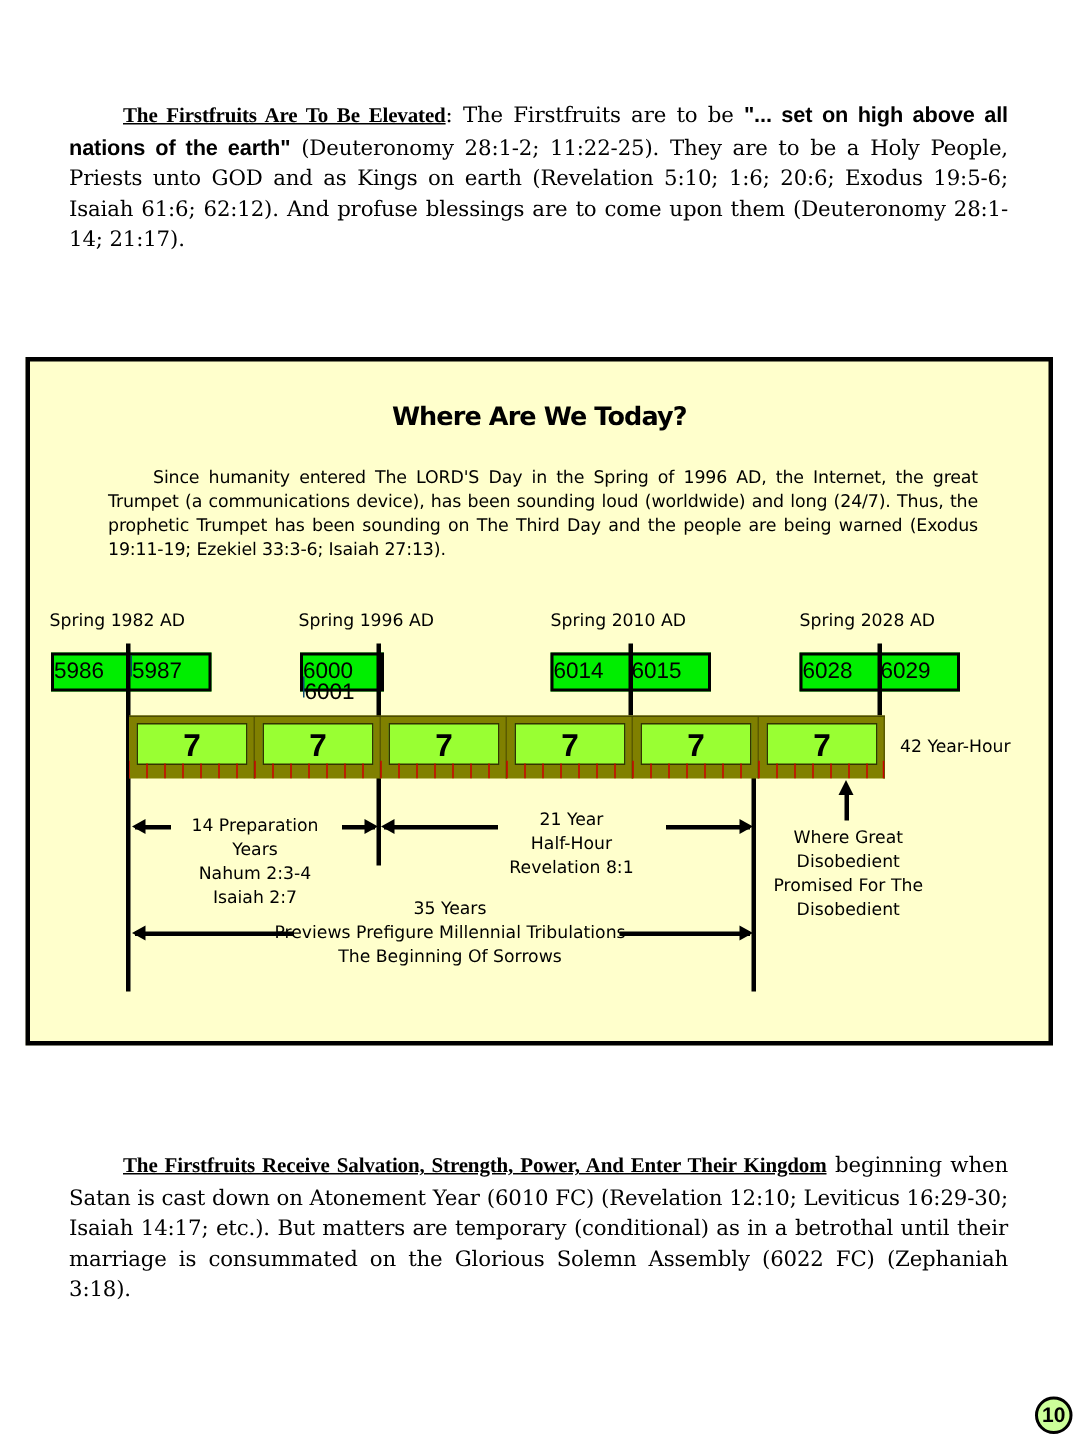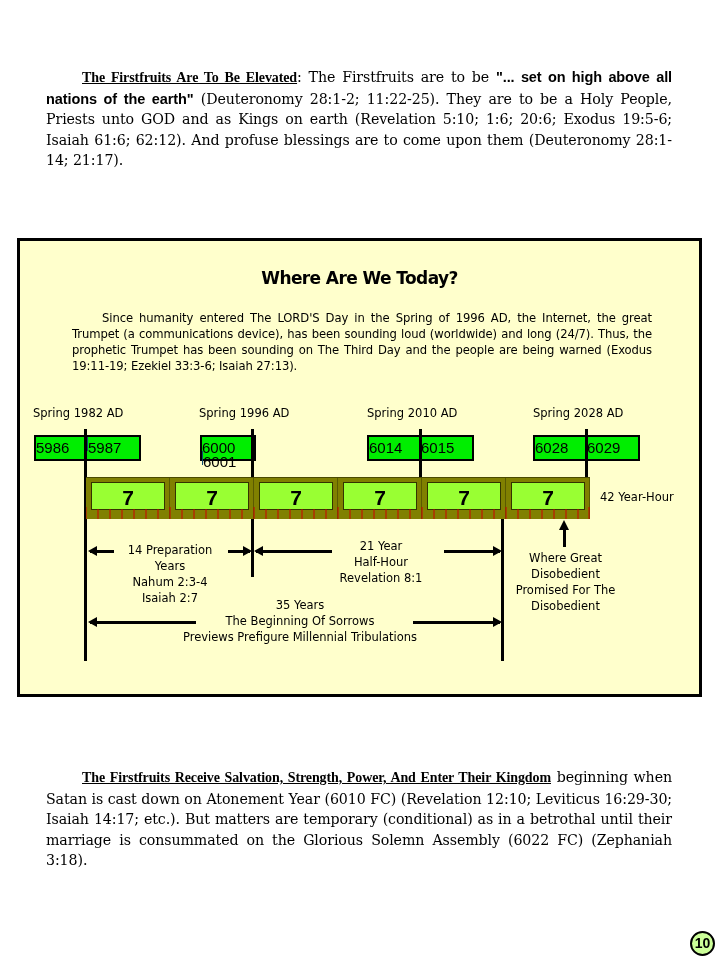--- a/index.html
+++ b/index.html
@@ -157,22 +157,22 @@
   <div class="label-c" style="left:296px; top:297px; width:130px;">
     <div>21 Year</div>
     <div>Half-Hour</div>
     <div>Revelation 8:1</div>
   </div>
 
   <div class="arrow left" style="left:70px; top:380px; width:106px;"></div>
   <div class="arrow right" style="left:393px; top:380px; width:87px;"></div>
   <div class="label-c" style="left:130px; top:356px; width:300px;">
     <div>35 Years</div>
+    <div>Previews Prefigure Millennial Tribulations</div>
     <div>The Beginning Of Sorrows</div>
-    <div>Previews Prefigure Millennial Tribulations</div>
   </div>
 
   <div style="position:absolute; left:543px; top:288px; width:3px; height:18px; background:#000;"></div>
   <div style="position:absolute; left:539px; top:279px; width:0; height:0; border-left:5.5px solid transparent; border-right:5.5px solid transparent; border-bottom:10px solid #000;"></div>
   <div class="label-c" style="left:488px; top:309px; width:115px;">
     <div>Where Great</div>
     <div>Disobedient</div>
     <div>Promised For The</div>
     <div>Disobedient</div>
   </div>

